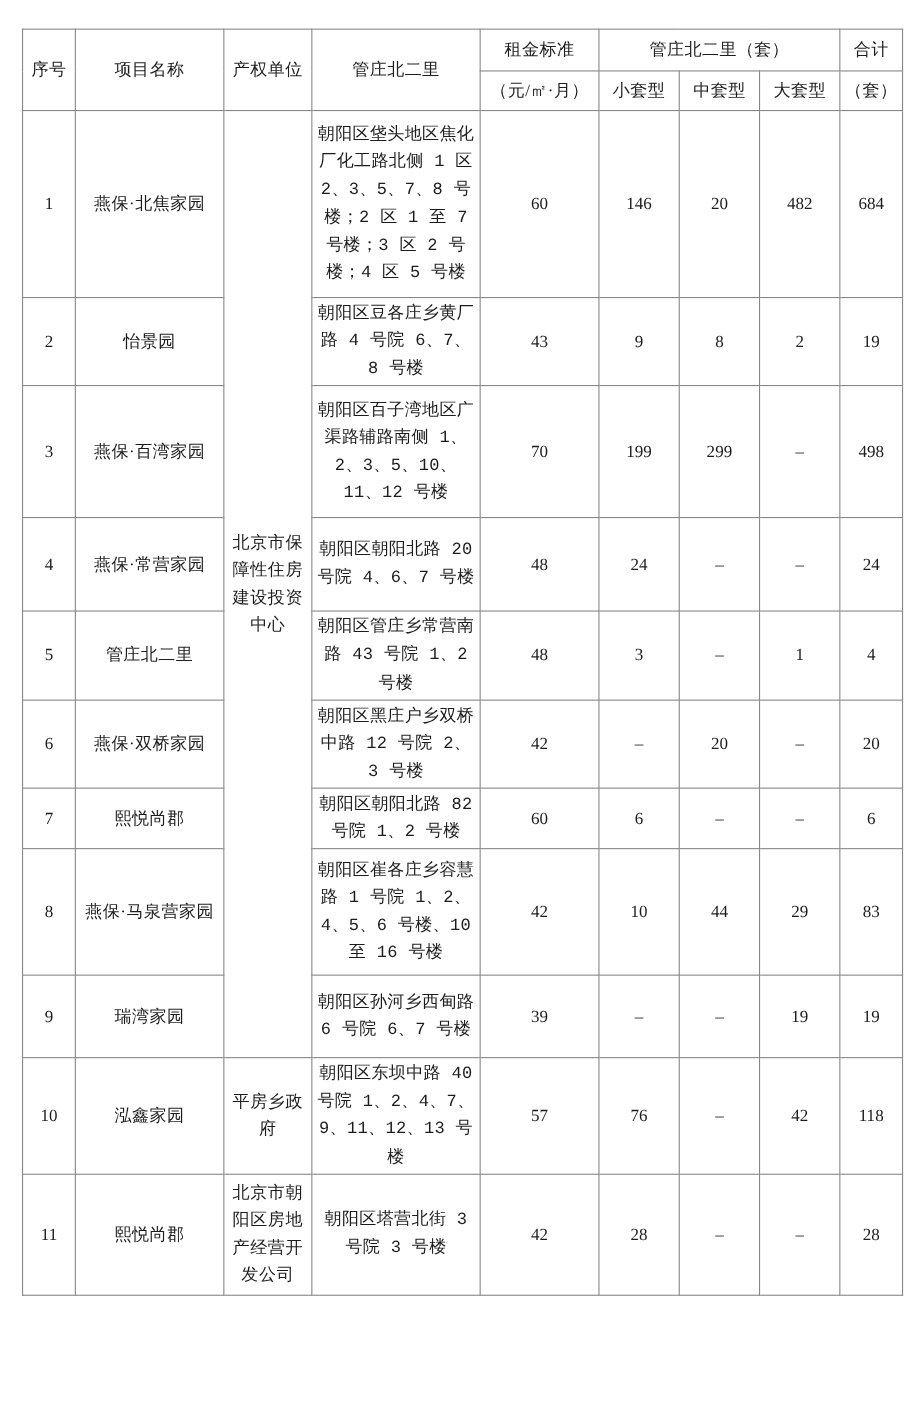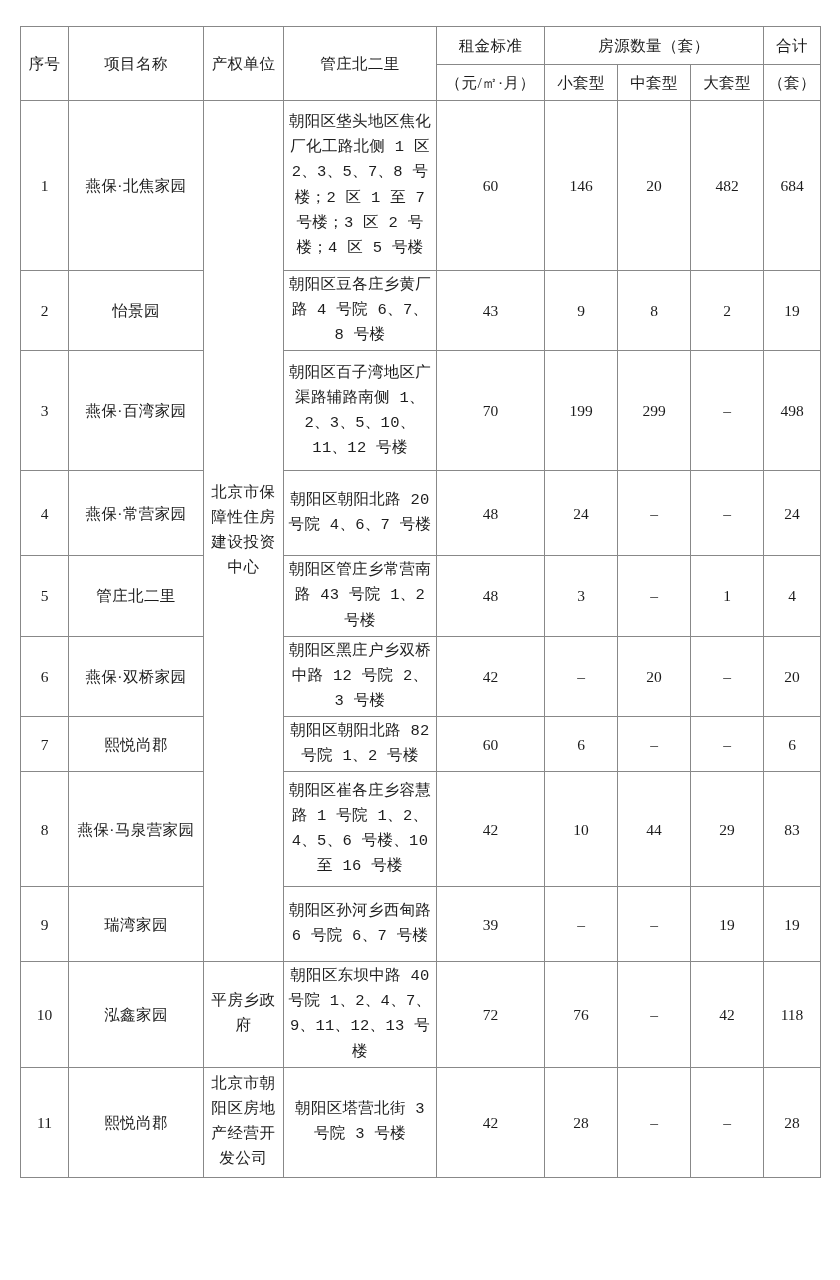--- a/index.html
+++ b/index.html
@@ -63,21 +63,20 @@
   .loc-cell {
     letter-spacing: 0.3px;
     padding-left: 5px;
     padding-right: 5px;
     font-family: Liberation Mono, monospace;
   }
   .owner-cell {
     letter-spacing: 0.6px;
     padding-left: 2px;
     padding-right: 2px;
-    font-family: Liberation Mono, monospace;
   }
   .num-cell {
     font-family: "Liberation Serif", "DejaVu Serif", serif;
     font-size: 15px;
   }
   .seq-cell {
     font-size: 14.5px;
   }
 </style>
 </head>
@@ -96,21 +95,21 @@
         <col class="c-large">
         <col class="c-total">
     </colgroup>
     <thead>
       <tr>
         <td rowspan="2" class="cn-text hdr-tall">序号</td>
         <td rowspan="2" class="cn-text hdr-tall">项目名称</td>
         <td rowspan="2" class="cn-text hdr-tall">产权单位</td>
         <td rowspan="2" class="cn-text hdr-tall">管庄北二里</td>
         <td class="cn-text hdr-sub">租金标准</td>
-        <td colspan="3" class="cn-text hdr-sub">房源数量（套）</td>
+        <td colspan="3" class="cn-text hdr-sub">管庄北二里（套）</td>
         <td class="cn-text hdr-sub">合计</td>
       </tr>
       <tr>
         <td class="cn-text hdr-unit">（元/㎡·月）</td>
         <td class="cn-text hdr-unit">小套型</td>
         <td class="cn-text hdr-unit">中套型</td>
         <td class="cn-text hdr-unit">大套型</td>
         <td class="cn-text hdr-unit">（套）</td>
       </tr>
     </thead>
@@ -204,21 +203,21 @@
           <td class="num-cell">–</td>
           <td class="num-cell">–</td>
           <td class="num-cell">19</td>
           <td class="num-cell">19</td>
         </tr>
         <tr style="height: 105px;">
           <td class="num-cell seq-cell">10</td>
           <td class="cn-text">泓鑫家园</td>
           <td class="cn-text owner-cell" rowspan="1">平房乡政府</td>
           <td class="cn-text loc-cell">朝阳区东坝中路 40 号院 1、2、4、7、9、11、12、13 号楼</td>
-          <td class="num-cell">72</td>
+          <td class="num-cell">57</td>
           <td class="num-cell">76</td>
           <td class="num-cell">–</td>
           <td class="num-cell">42</td>
           <td class="num-cell">118</td>
         </tr>
         <tr style="height: 110px;">
           <td class="num-cell seq-cell">11</td>
           <td class="cn-text">熙悦尚郡</td>
           <td class="cn-text owner-cell" rowspan="1">北京市朝阳区房地产经营开发公司</td>
           <td class="cn-text loc-cell">朝阳区塔营北街 3 号院 3 号楼</td>

